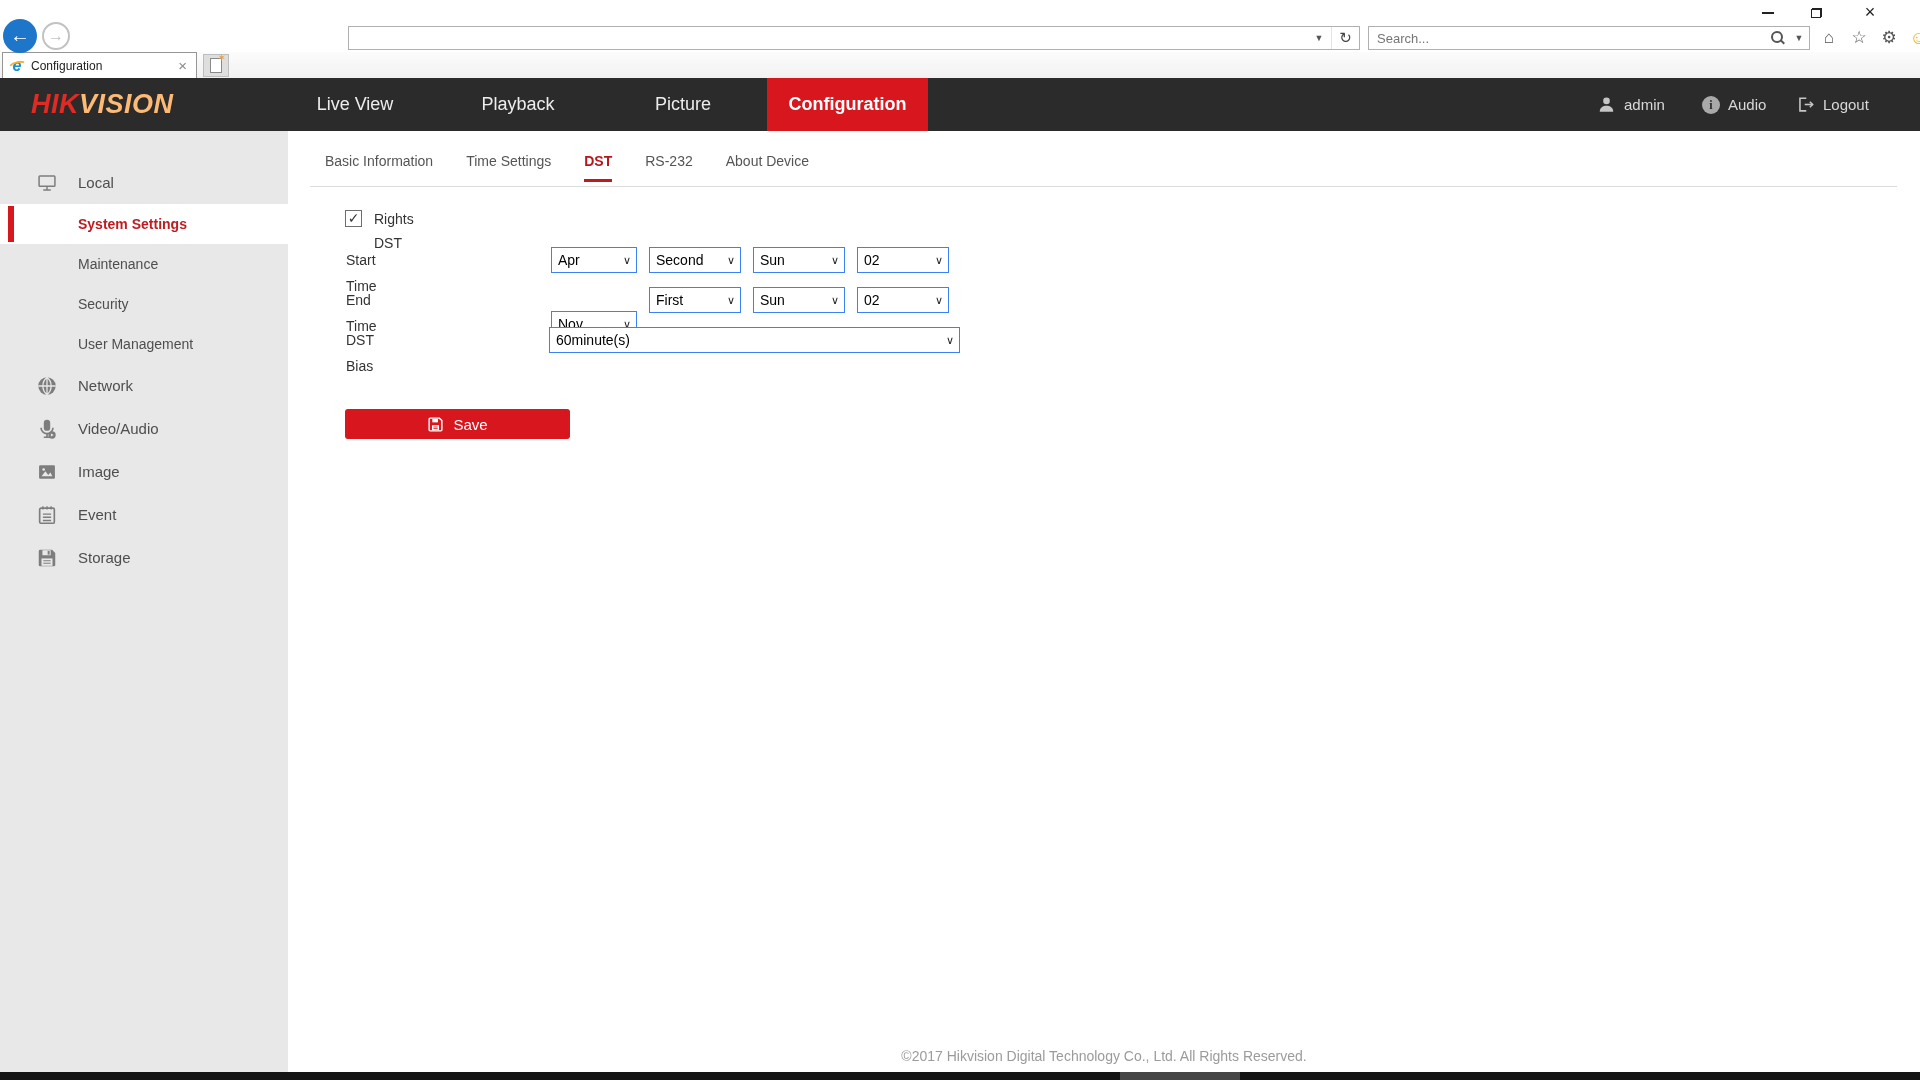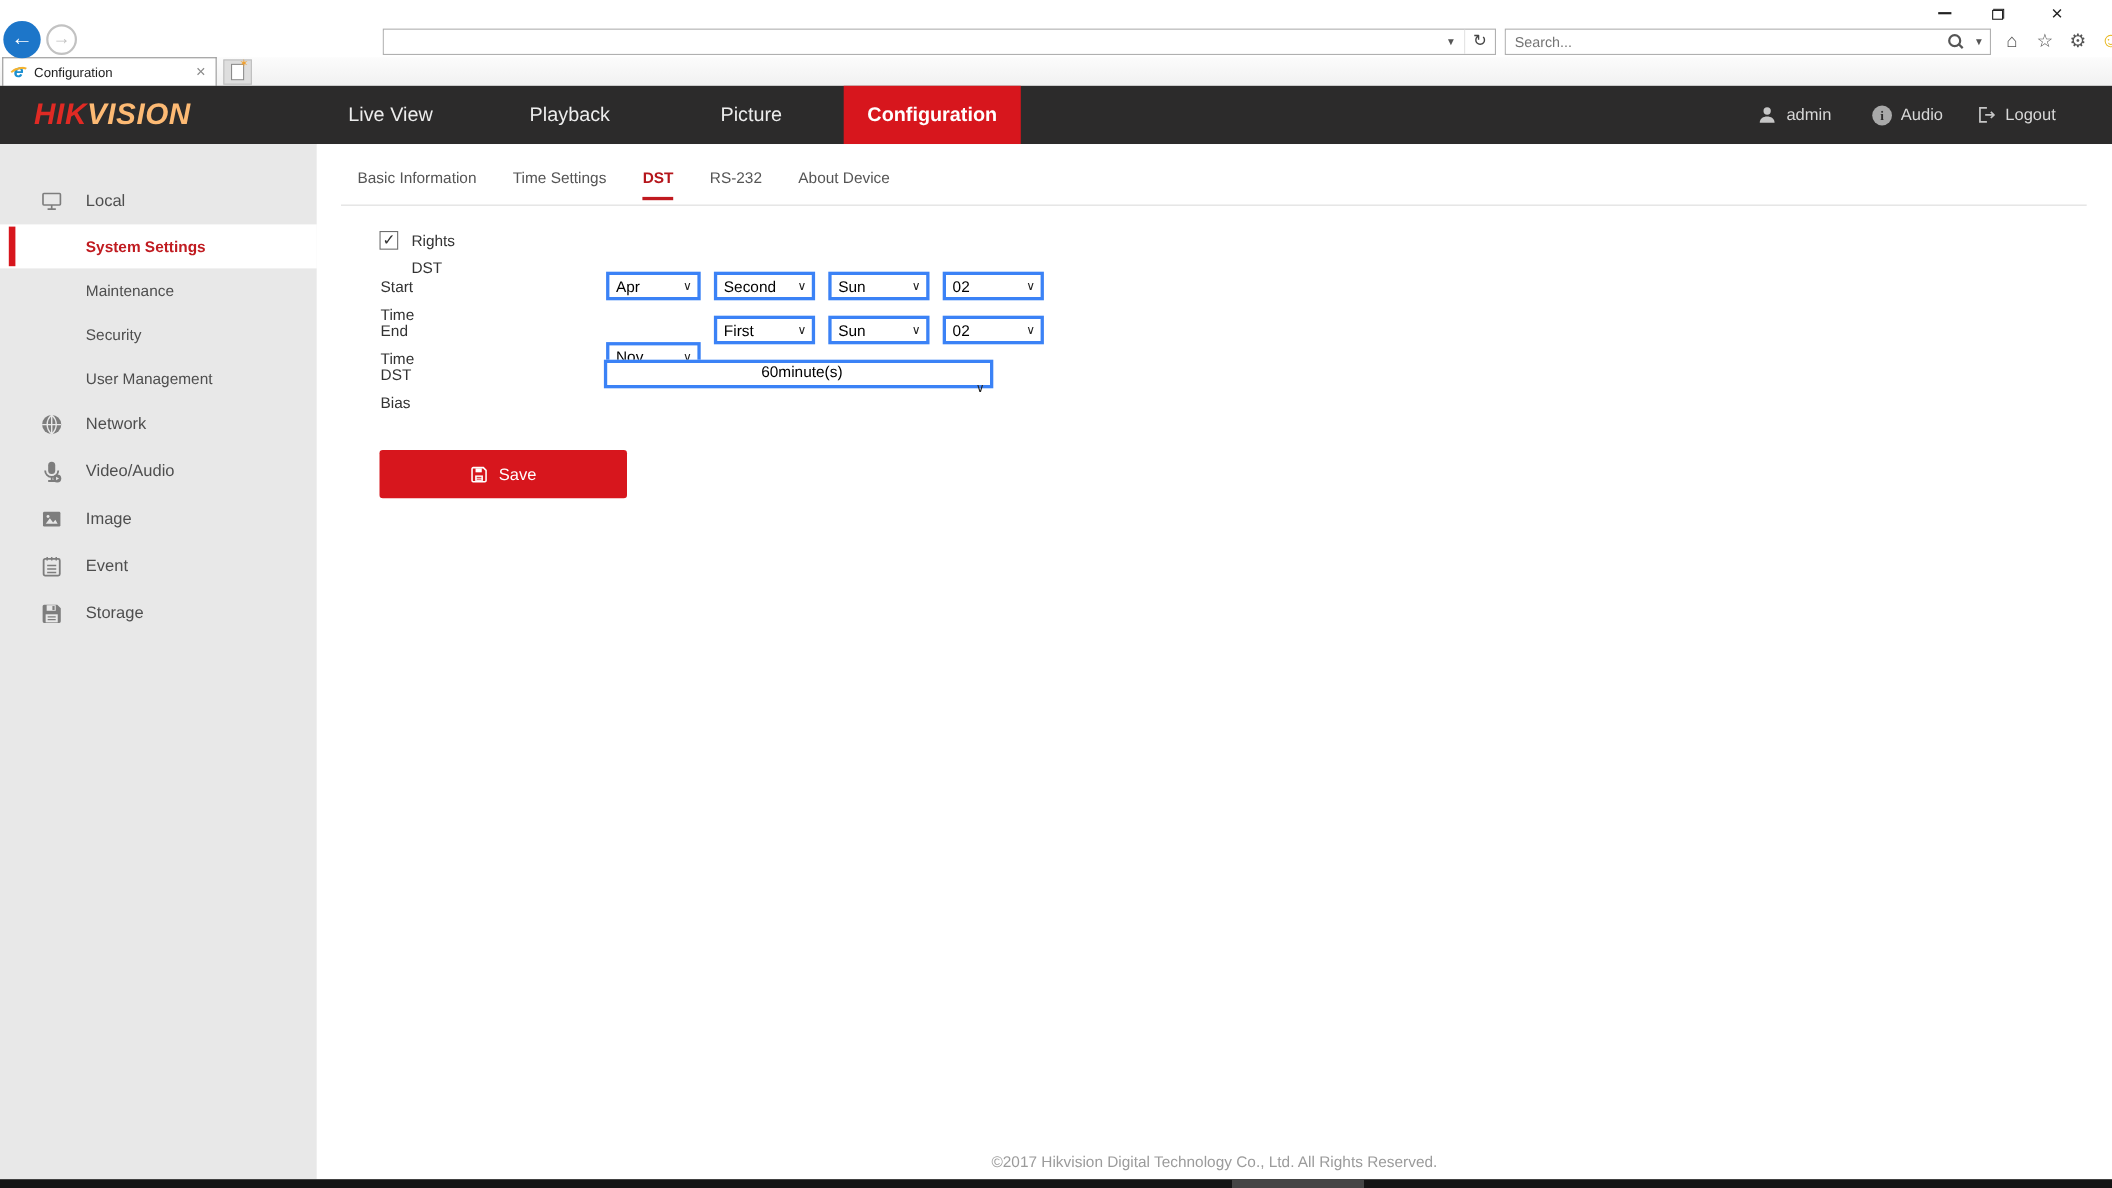--- a/index.html
+++ b/index.html
@@ -87,24 +87,24 @@
   .ctab { margin-right:33px; font-size:14px; color:#555; padding-bottom:10px; cursor:pointer; }
   .ctab.active { color:#b5161c; font-weight:bold; border-bottom:3px solid #c0191f; }
   .cdivider { position:absolute; top:55px; left:22px; right:23px; height:1px; background:#dcdcdc; }
 
   .form { position:absolute; top:0; left:0; right:0; }
   .frow { position:absolute; height:26px; }
   .flabel { position:absolute; left:58px; line-height:26px; font-size:14px; color:#333; }
   .checkbox { position:absolute; left:57px; top:3px; width:17px; height:17px; border:1px solid #6e6e6e;
     background:#fff; text-align:center; line-height:15px; font-size:14px; color:#333; }
   .cblabel { position:absolute; left:86px; line-height:24px; font-size:14px; color:#333; }
-  .sel { position:absolute; height:26px; border:3px solid #3b82f6; background:#fff; display:flex;
+  .sel { position:absolute; height:26px; border:1px solid #3b82f6; background:#fff; display:flex;
     align-items:center; font-size:14px; color:#000; padding-left:6px; cursor:pointer; }
   .sel .chev { margin-left:auto; padding-right:5px; font-size:11px; color:#222; }
-  .savebtn { position:absolute; left:57px; top:278px; width:225px; height:44px; background:#d7161d;
+  .savebtn { position:absolute; left:57px; top:278px; width:225px; height:30px; background:#d7161d;
     border:none; border-radius:3px; color:#fff; font-size:15px; cursor:pointer;
     display:flex; align-items:center; justify-content:center; gap:9px; font-family:"Liberation Sans", sans-serif; }
   .footer { position:absolute; left:0; right:0; bottom:8px; text-align:center; color:#9b9b9b; font-size:14px; }
 
   .bottomstrip { position:absolute; bottom:0; left:0; width:1920px; height:8px; background:#141414; }
   .bottomstrip .seg { position:absolute; left:1120px; width:120px; height:8px; background:#454545; }
 </style>
 </head>
 <body>
 
@@ -307,21 +307,21 @@
           <span class="chev">∨</span>
         </div>
         <div class="sel" style="left:569px; width:92px;">
           <span>02</span>
           <span class="chev">∨</span>
         </div>
       </div>
 
       <div class="frow" style="top:196px;">
         <span class="flabel">DST Bias</span>
-        <div class="sel" style="left:261px; width:354px;flex-direction:column;">
+        <div class="sel" style="left:261px; width:411px;">
           <span>60minute(s)</span>
           <span class="chev">∨</span>
         </div>
       </div>
 
       <button class="savebtn">
         <svg width="17" height="17" viewBox="0 0 24 24">
             <path d="M3 4.5A1.5 1.5 0 0 1 4.5 3h13L21 6.5v13a1.5 1.5 0 0 1-1.5 1.5h-15A1.5 1.5 0 0 1 3 19.5z" fill="none" stroke="#fff" stroke-width="2"></path>
             <rect x="7.5" y="4" width="8" height="5" fill="#fff"></rect>
             <rect x="7" y="13" width="10" height="7" fill="#fff"></rect>

